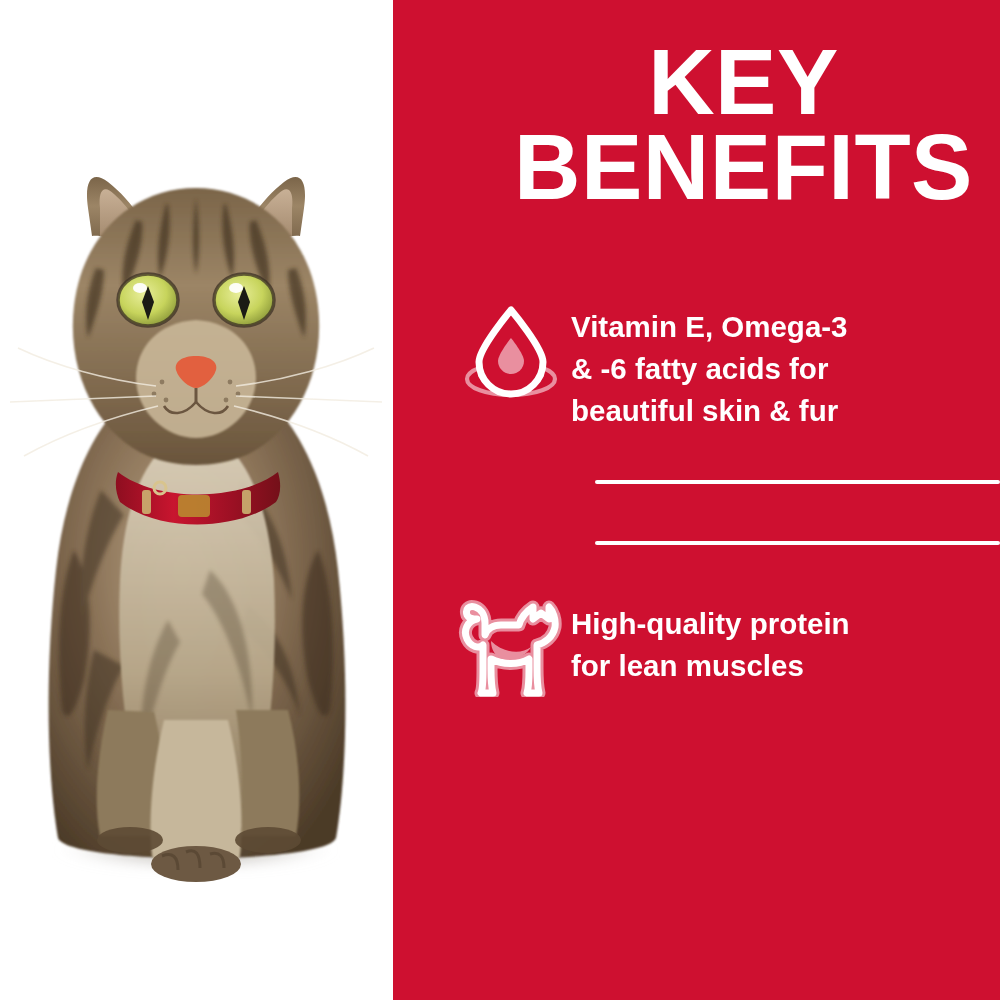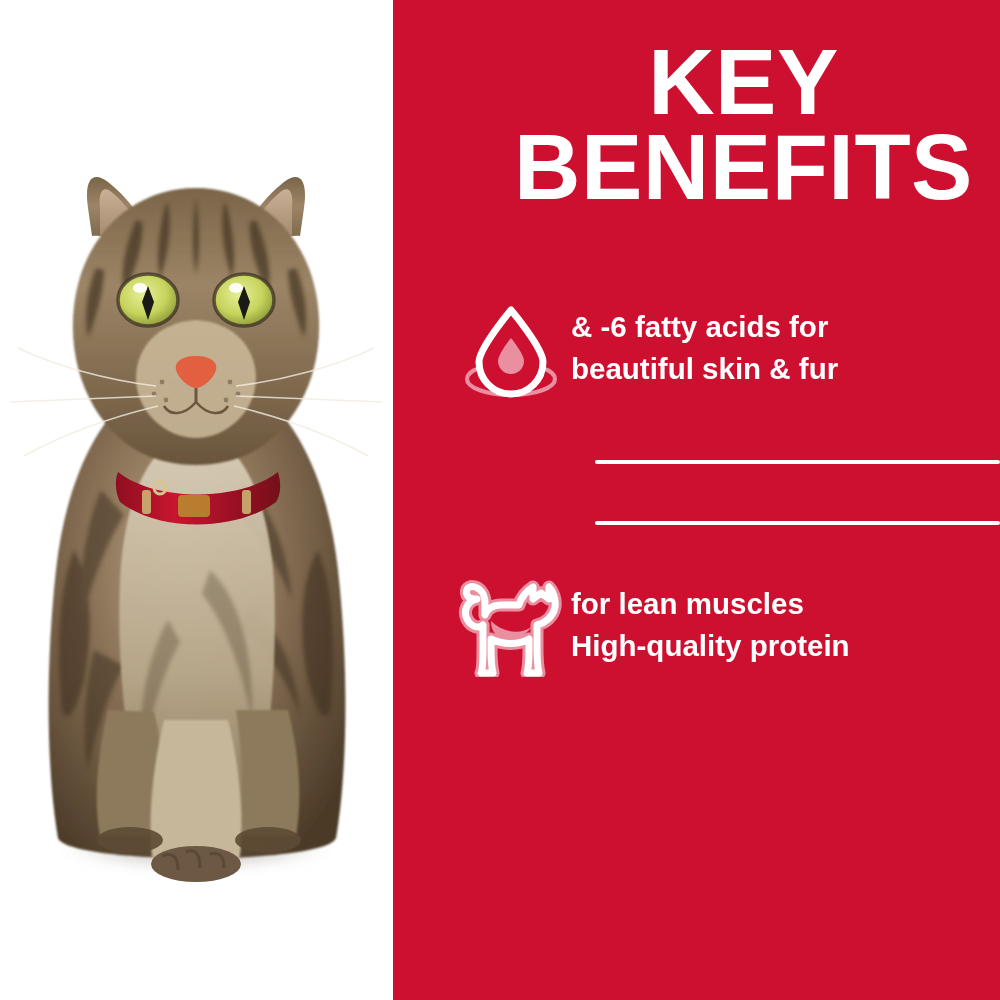--- a/index.html
+++ b/index.html
@@ -285,20 +285,21 @@
           <svg width="104" height="104" viewBox="0 0 104 104">
             <ellipse cx="52" cy="79" rx="44" ry="16" fill="none" stroke="#e98f9f" stroke-width="4.2"></ellipse>
             <ellipse cx="52" cy="74" rx="31" ry="11.5" fill="none" stroke="#e98f9f" stroke-width="4.2"></ellipse>
             <path d="M52 10 C 52 10, 20 48, 20 62 C 20 79.7, 34.3 94, 52 94
                      C 69.7 94, 84 79.7, 84 62 C 84 48, 52 10, 52 10 Z" fill="#ce1030" stroke="#ffffff" stroke-width="7" stroke-linejoin="round"></path>
             <path d="M52 38 C 52 38, 39 54, 39 61 C 39 68.2, 44.8 74, 52 74
                      C 59.2 74, 65 68.2, 65 61 C 65 54, 52 38, 52 38 Z" fill="#e98f9f"></path>
           </svg>
         </div>
         <div class="benefit-text">
+          <span>Vitamin E, Omega-3</span>
           <span>&amp; -6 fatty acids for</span>
           <span>beautiful skin &amp; fur</span>
         </div>
       </div>
 
       <div class="divider sep1"></div>
 
 
       <div class="divider sep2"></div>
 
@@ -334,20 +335,20 @@
                        L 92 22 L 84 16 L 76 22 L 76 10
                        C 70 14, 64 20, 62 28
                        L 44 28 C 36 28, 30 32, 28 38
                        L 28 26 C 28 18, 24 12, 18 10
                        C 12 8, 8 12, 10 18 C 12 22, 16 22, 20 22 Z" fill="none" stroke="#ffffff" stroke-width="7" stroke-linejoin="round" stroke-linecap="round"></path>
               <path d="M34 44 C 46 56, 64 58, 74 50 C 70 58, 58 64, 46 62 C 38 60, 34 52, 34 44 Z" fill="#e98f9f"></path>
             </g>
           </svg>
         </div>
         <div class="benefit-text">
+          <span>High-quality protein</span>
           <span>for lean muscles</span>
-          <span>High-quality protein</span>
         </div>
       </div>
 
     </div>
   </div>
 </div>
 
 </body></html>

